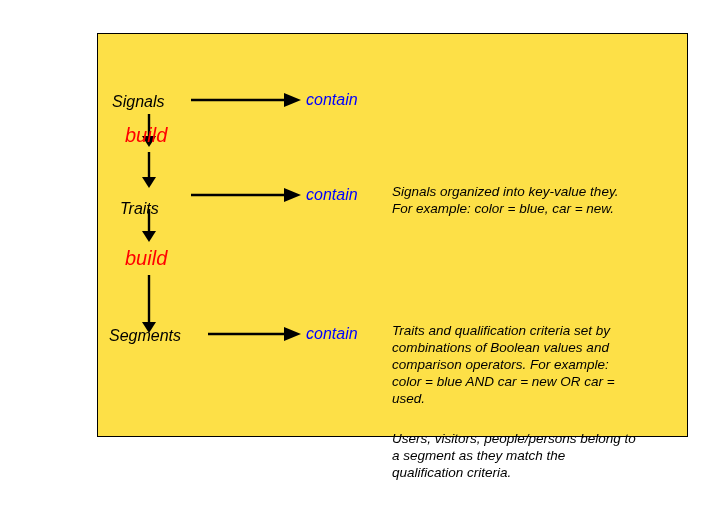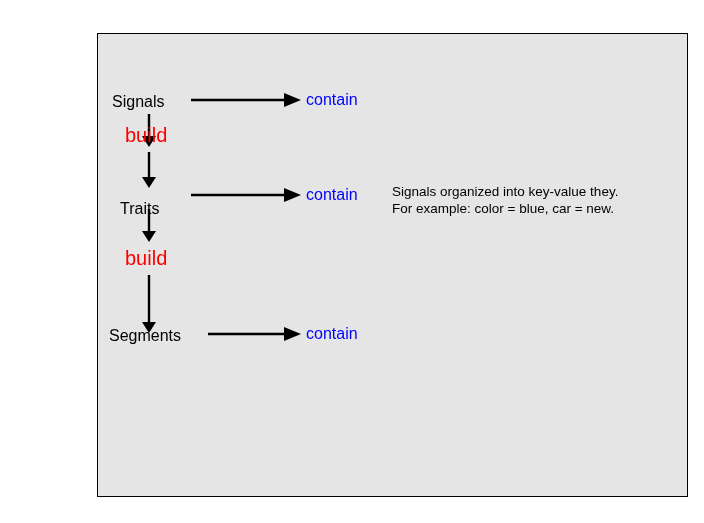--- a/index.html
+++ b/index.html
@@ -12,24 +12,25 @@
     background: #ffffff;
     font-family: "Liberation Sans", sans-serif;
     overflow: hidden;
   }
 
   #diagram-frame {
     position: absolute;
     left: 97px;
     top: 33px;
     width: 591px;
-    height: 464px;
+    height: 404px;
     border: 1px solid #000000;
     box-sizing: border-box;
-    background: #e5e5e5;
+    background: #fde047;
+    font-style: italic;
   }
 
   
   .node-label {
     position: absolute;
     font-size: 16px;
     color: #000000;
     white-space: nowrap;
     line-height: 1;
   }
@@ -124,15 +125,23 @@
 
   <div class="node-label" style="left:11px; top:294px;">Segments</div>
 
   <svg class="arrow-svg" style="left:110px; top:292px;" width="95" height="16">
     <line class="arrow-line" x1="0" y1="8" x2="78" y2="8"></line>
     <polygon class="arrow-head" points="76,1 93,8 76,15"></polygon>
   </svg>
 
   <div class="edge-label-contain" style="left:208px; top:292px;">contain</div>
 
+  <div class="desc-block" style="left:294px; top:288px;">Traits and qualification criteria set by
+combinations of Boolean values and
+comparison operators. For example:
+color = blue AND car = new OR car =
+used.</div>
 
+  <div class="desc-block" style="left:294px; top:396px;">Users, visitors, people/persons belong to
+a segment as they match the
+qualification criteria.</div>
 
 </div>
 
 </body></html>

